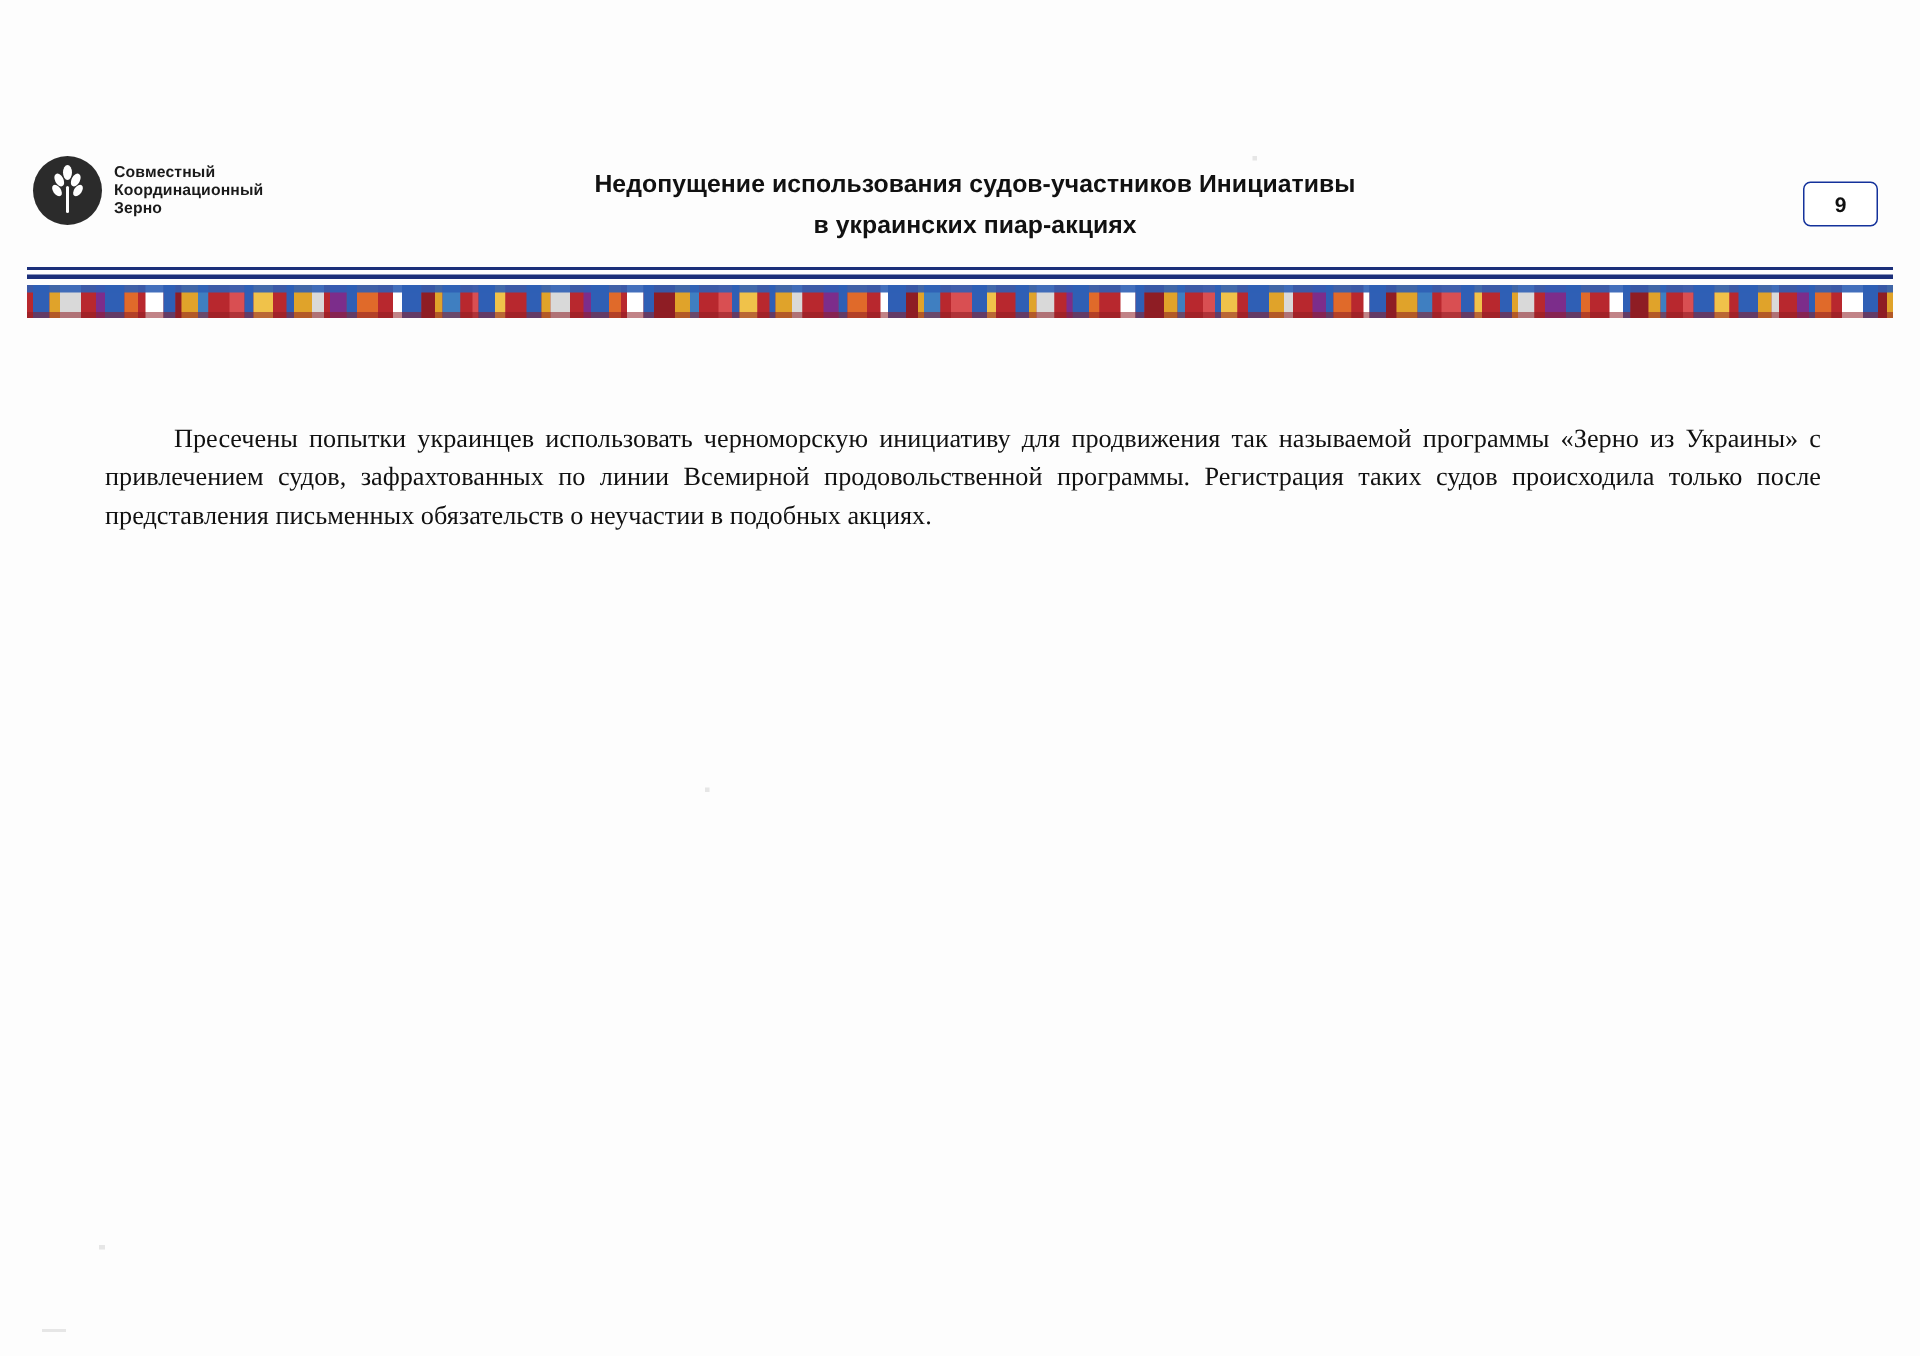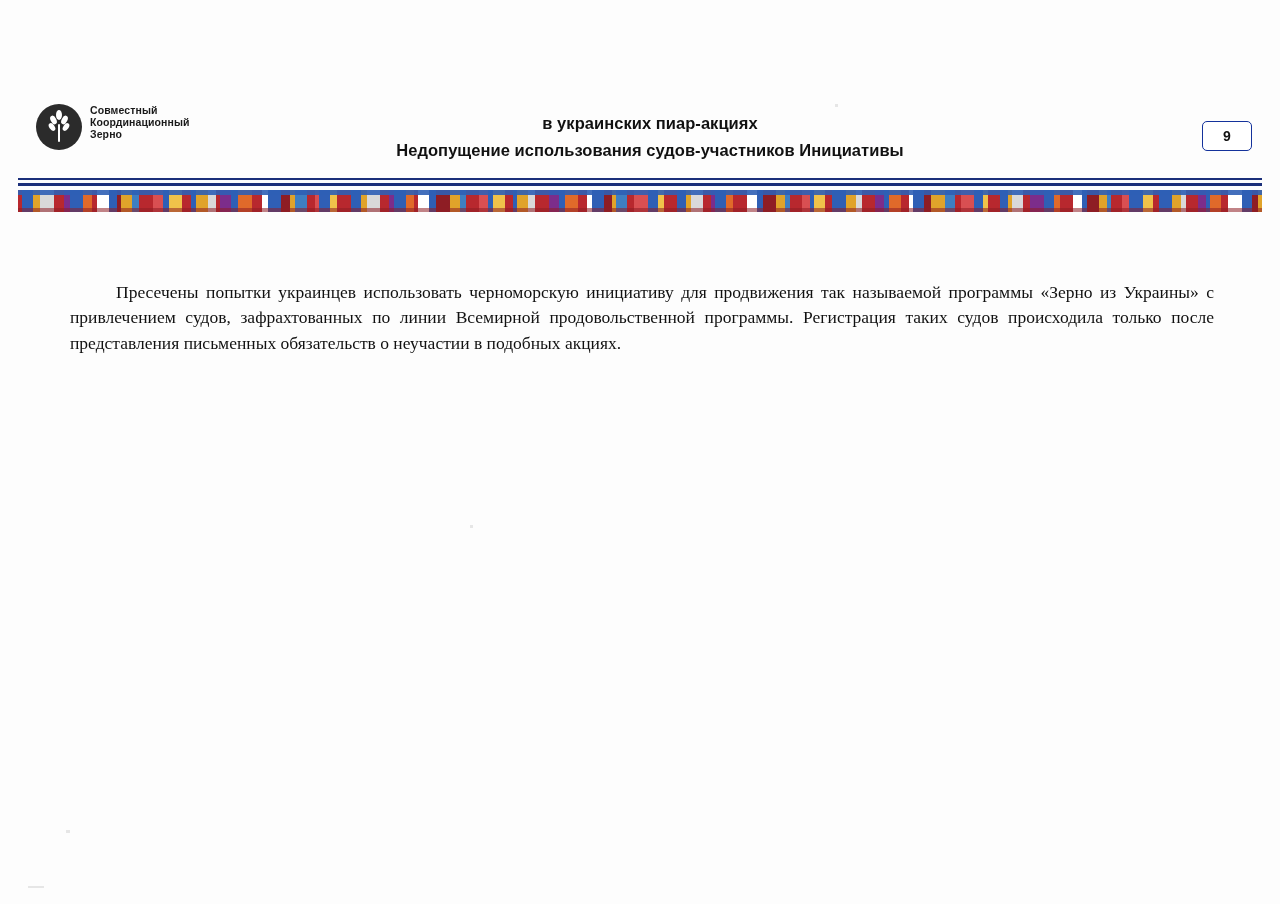--- a/index.html
+++ b/index.html
@@ -27,24 +27,24 @@
   .header {
     position: absolute;
     top: 100px;
     left: 0;
     width: 1280px;
     height: 80px;
   }
 
   .logo-block {
     position: absolute;
-    left: 36px;
+    left: 22px;
     top: 4px;
     display: flex;
-    align-items: flex-start;
+    align-items: center;
     gap: 8px;
   }
 
   .logo-mark {
     width: 46px;
     height: 46px;
     border-radius: 50%;
     background: #2b2b2b;
     display: flex;
     align-items: center;
@@ -189,22 +189,22 @@
         </svg>
       </div>
       <div class="logo-text">
         <div>Совместный</div>
         <div>Координационный</div>
         <div>Зерно</div>
       </div>
     </div>
 
     <div class="title-block">
+      <div>Недопущение использования судов-участников Инициативы</div>
       <div>в украинских пиар-акциях</div>
-      <div>Недопущение использования судов-участников Инициативы</div>
     </div>
 
     <div class="page-number-box">
       <span>9</span>
     </div>
   </div>
 
   <div class="rule-wrap">
     <div class="rule-thin"></div>
     <div class="rule-thin2"></div>

